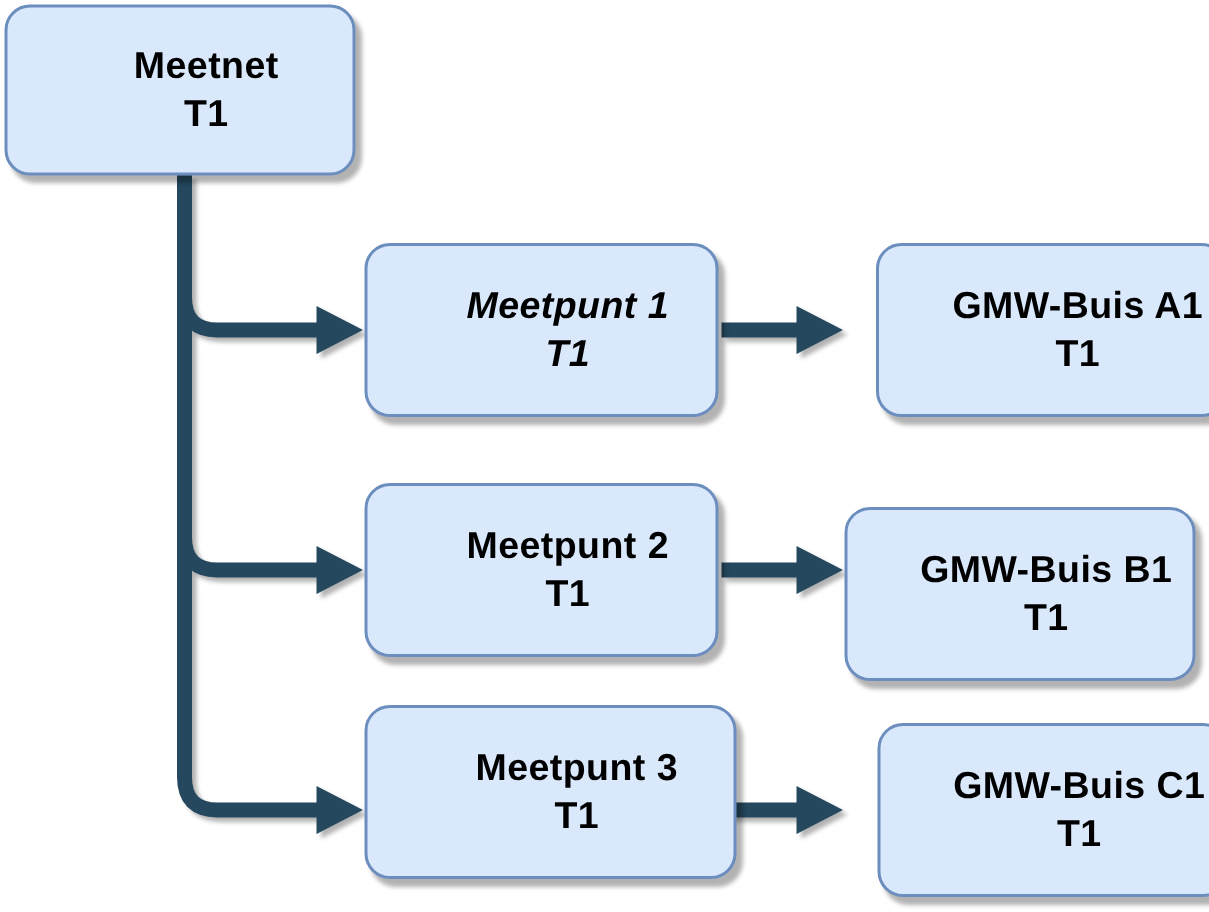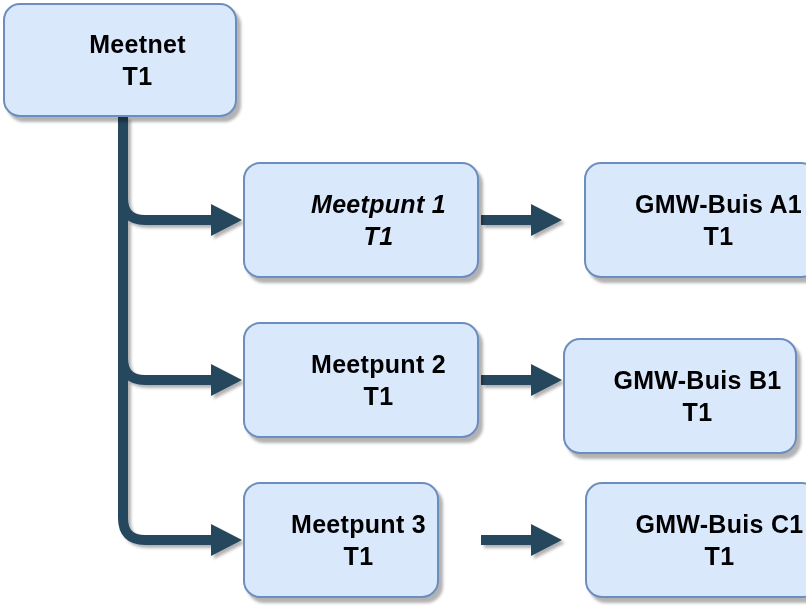--- a/index.html
+++ b/index.html
@@ -50,21 +50,21 @@
     font-weight: bold;
     font-size: 25px;
     line-height: 32px;
     color: #000000;
     letter-spacing: 0.3px;
     white-space: nowrap;
   }
   .node-root  { left: 3px;   top: 3px;   width: 234px; height: 114px; }
   .node-mp1   { left: 243px; top: 162px; width: 236px; height: 116px; font-style: italic; }
   .node-mp2   { left: 243px; top: 322px; width: 236px; height: 116px; }
-  .node-mp3   { left: 243px; top: 482px; width: 196px; height: 116px; text-align: center; }
+  .node-mp3   { left: 243px; top: 470px; width: 248px; height: 116px; text-align: center; }
   .node-gmw1  { left: 584px; top: 162px; width: 234px; height: 116px; }
   .node-gmw2  { left: 563px; top: 322px; width: 234px; height: 116px; margin-top: 16px; }
   .node-gmw3  { left: 563px; top: 482px; width: 234px; height: 116px; margin-left: 22px; }
 </style>
 </head>
 <body>
 
 <div class="canvas">
 
   <svg class="connector-layer" viewBox="0 0 806 608" xmlns="http://www.w3.org/2000/svg">

